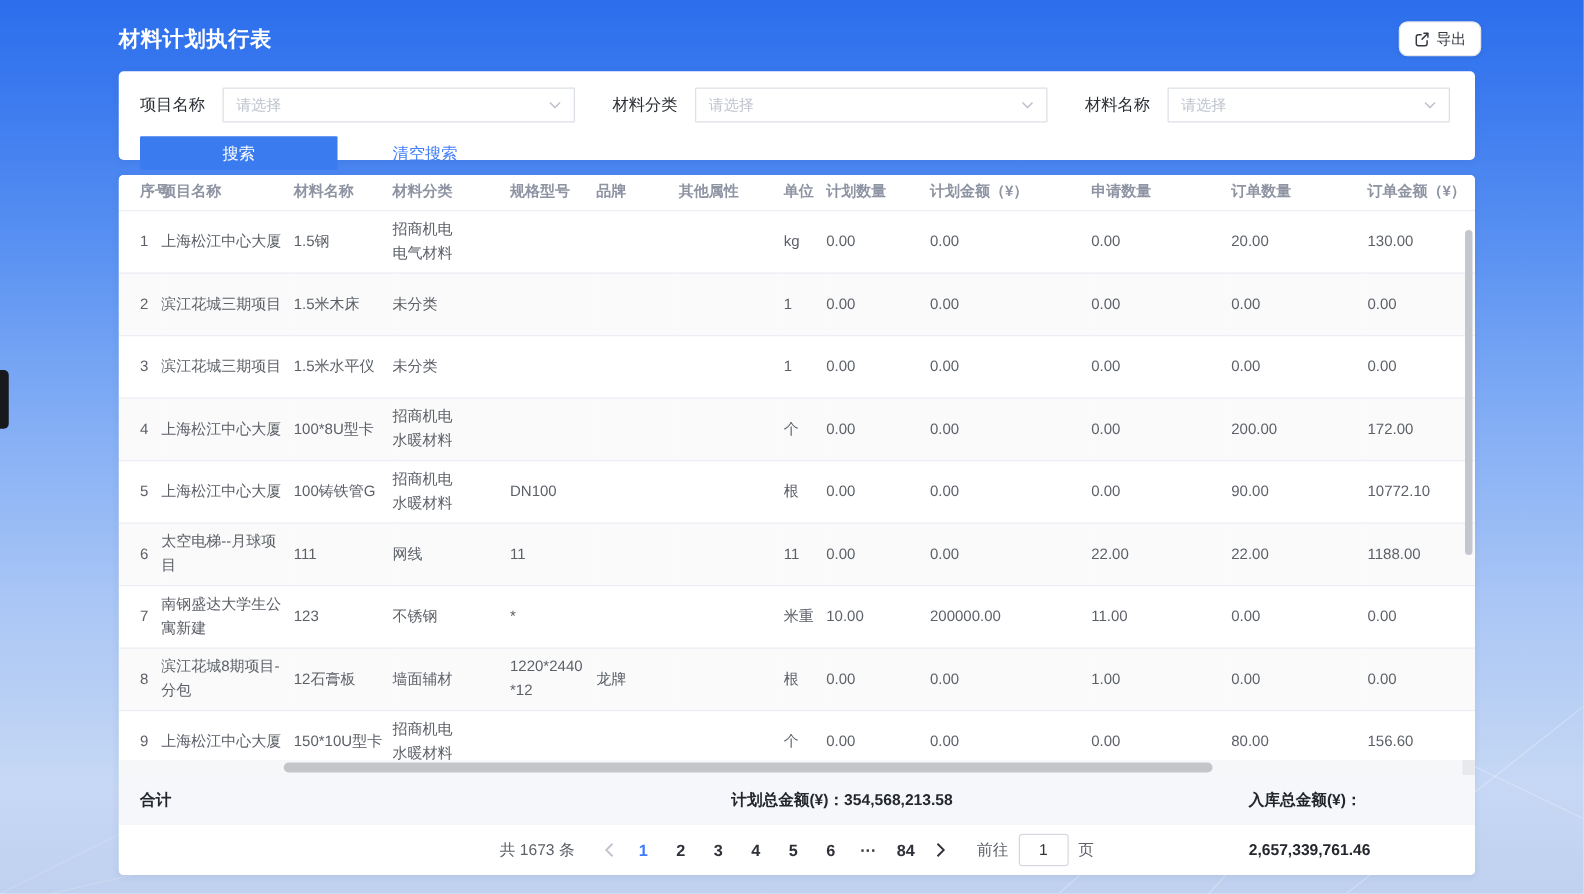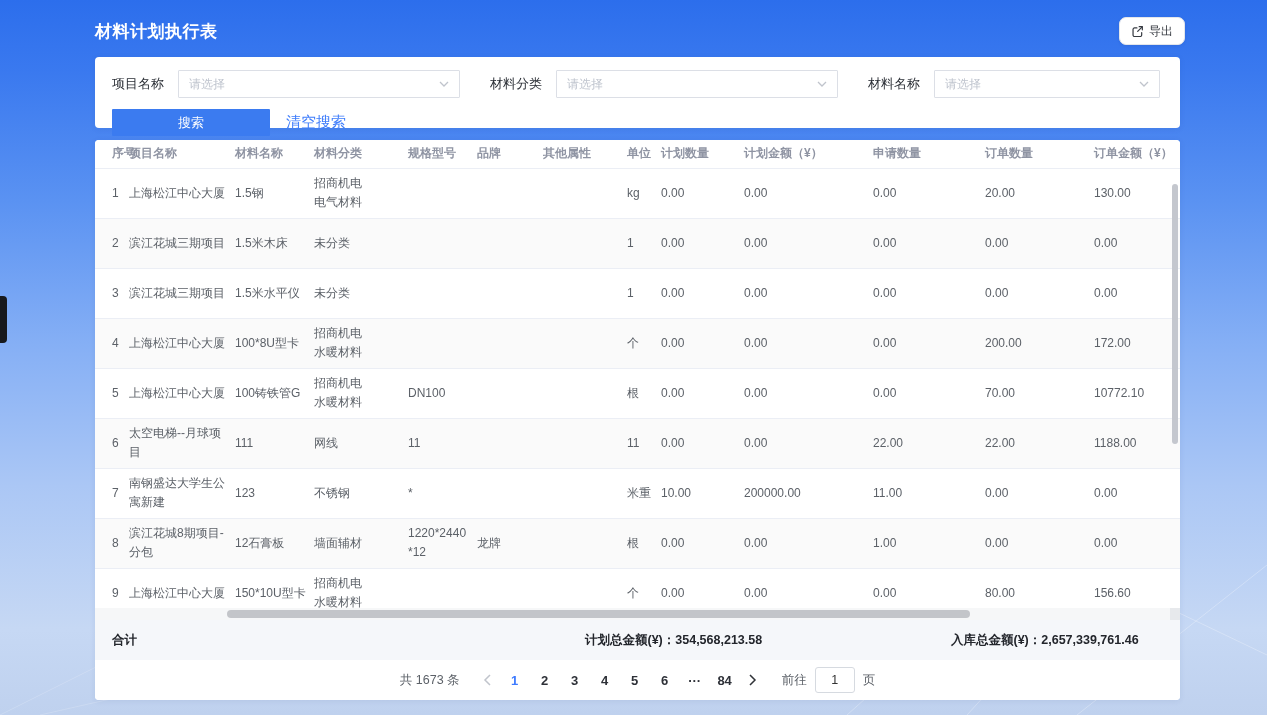--- a/index.html
+++ b/index.html
@@ -32,21 +32,21 @@
     display:flex; align-items:center; justify-content:space-between; padding:0 10px; cursor:pointer;
   }
   .select .ph { color:#bfc4ce; font-size:12px; }
   .w1,.w2 { width:282px; } .w3 { flex:1; }
   .filter-actions { display:flex; align-items:center; margin:11px 0 0 17px; }
   .search-btn {
     width:158px; height:27px; border:none; border-radius:1px; cursor:pointer;
     background:var(--primary-button,#3b7bf0); color:#fff; font-size:13px;
     font-family:inherit;
   }
-  .clear-link { margin-left:16px; font-size:15px; color:var(--link-text,#3f7dfb); cursor:pointer; text-decoration:none; }
+  .clear-link { margin-left:44px; font-size:13px; color:var(--link-text,#3f7dfb); cursor:pointer; text-decoration:none; }
   
   .table-card {
     position:absolute; left:95px; top:140px; width:1085px; height:560px;
     background:#fff; border-radius:4px; overflow:hidden; box-shadow:0 1px 6px rgba(31,56,115,.08);
   }
   .tbody-viewport { height:468px; overflow:hidden; position:relative; }
   table { width:1090px; border-collapse:collapse; table-layout:fixed; }
   th {
     height:28px; text-align:left; font-size:12px; font-weight:600; color:#8f94a3;
     padding:0 8px 0 0; white-space:nowrap; border-bottom:1px solid #ebeef5; background:#fff;
@@ -60,21 +60,21 @@
   tbody tr:nth-child(even) td { background:#fafafa; }
   .v-scrollbar { position:absolute; right:2px; top:44px; width:6px; height:260px; background:#c4c7ce; border-radius:3px; cursor:pointer; }
   .h-scroll { position:relative; height:12px; background:#f6f7f8; }
   .h-thumb { position:absolute; left:132px; top:2px; width:743px; height:8px; background:#c3c5c9; border-radius:4px; cursor:pointer; }
   .h-corner { position:absolute; right:0; top:0; width:10px; height:12px; background:#e7e9ec; }
   
   .summary-row { position:relative; height:40px; line-height:40px; background:#f5f7fa; font-size:12.5px; font-weight:600; color:#23262c; }
   .sum-label { position:absolute; left:17px; }
   .sum-item-0 { position:absolute; left:490px; }
   .sum-item-1 { position:absolute; left:677px; }
-  .sum-item-2 { position:absolute; left:856px; }
+  .sum-item-2 { position:absolute; left:904px; }
   
   .pagination-row { height:40px; display:flex; align-items:center; justify-content:center; background:#fff; font-size:12.5px; color:#5c6168; }
   .total-text { margin-right:14px; }
   .pg-arrow { width:26px; height:26px; display:flex; align-items:center; justify-content:center; cursor:pointer; }
   .page { min-width:30px; text-align:center; font-size:13px; font-weight:600; color:#2e3138; cursor:pointer; }
   .page.active { color:var(--pagination-active,#3e7bff); }
   .goto-label { margin-left:16px; margin-right:8px; }
   .goto-input { width:40px; height:26px; border:1px solid #d6dae0; border-radius:3px; text-align:center; font-size:12.5px; color:#333; font-family:inherit; }
   .page-suffix { margin-left:8px; }
   
@@ -249,21 +249,21 @@
             <td>100铸铁管G</td>
             <td>招商机电
 水暖材料</td>
             <td>DN100</td>
             <td></td>
             <td></td>
             <td>根</td>
             <td>0.00</td>
             <td>0.00</td>
             <td>0.00</td>
-            <td>70.00</td>
+            <td>90.00</td>
             <td>10772.10</td>
           </tr>
           <tr>
             <td>6</td>
             <td>太空电梯--月球项目</td>
             <td>111</td>
             <td>网线</td>
             <td>11</td>
             <td></td>
             <td></td>

